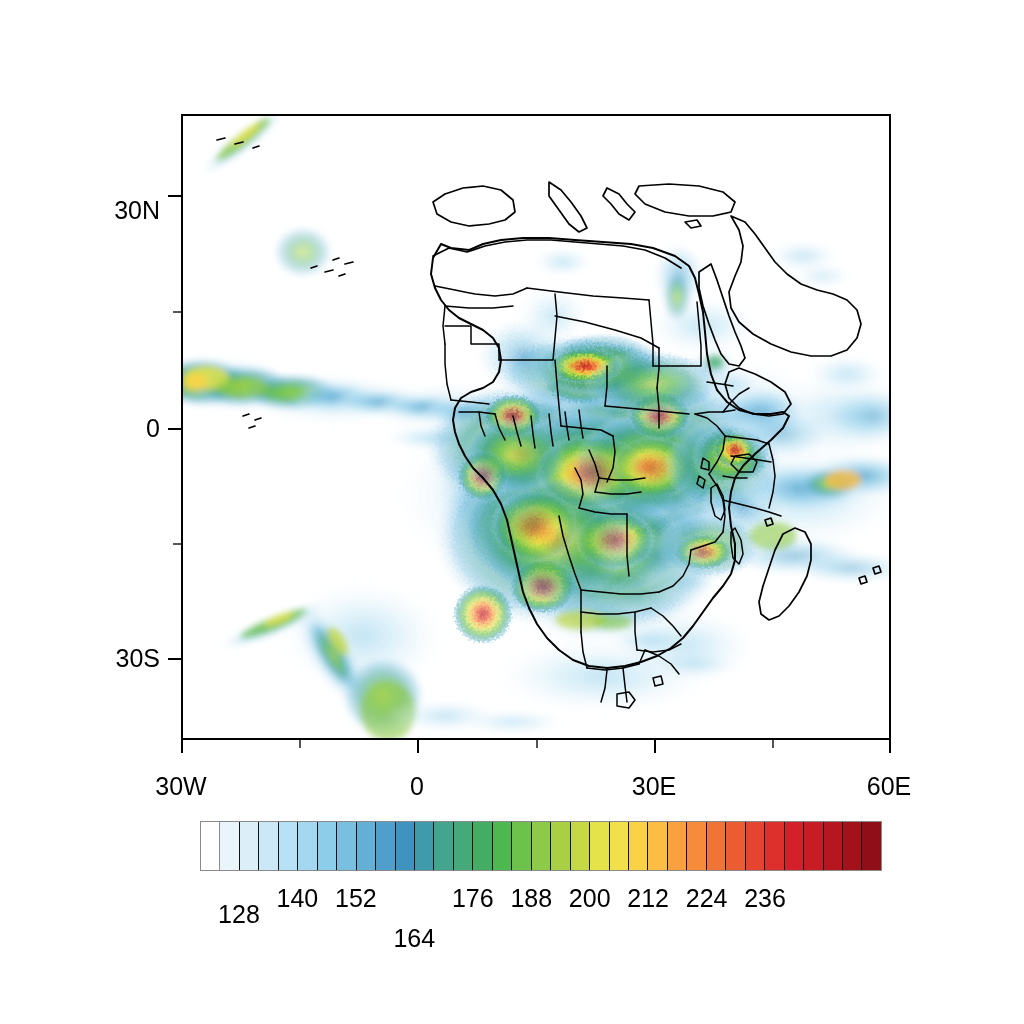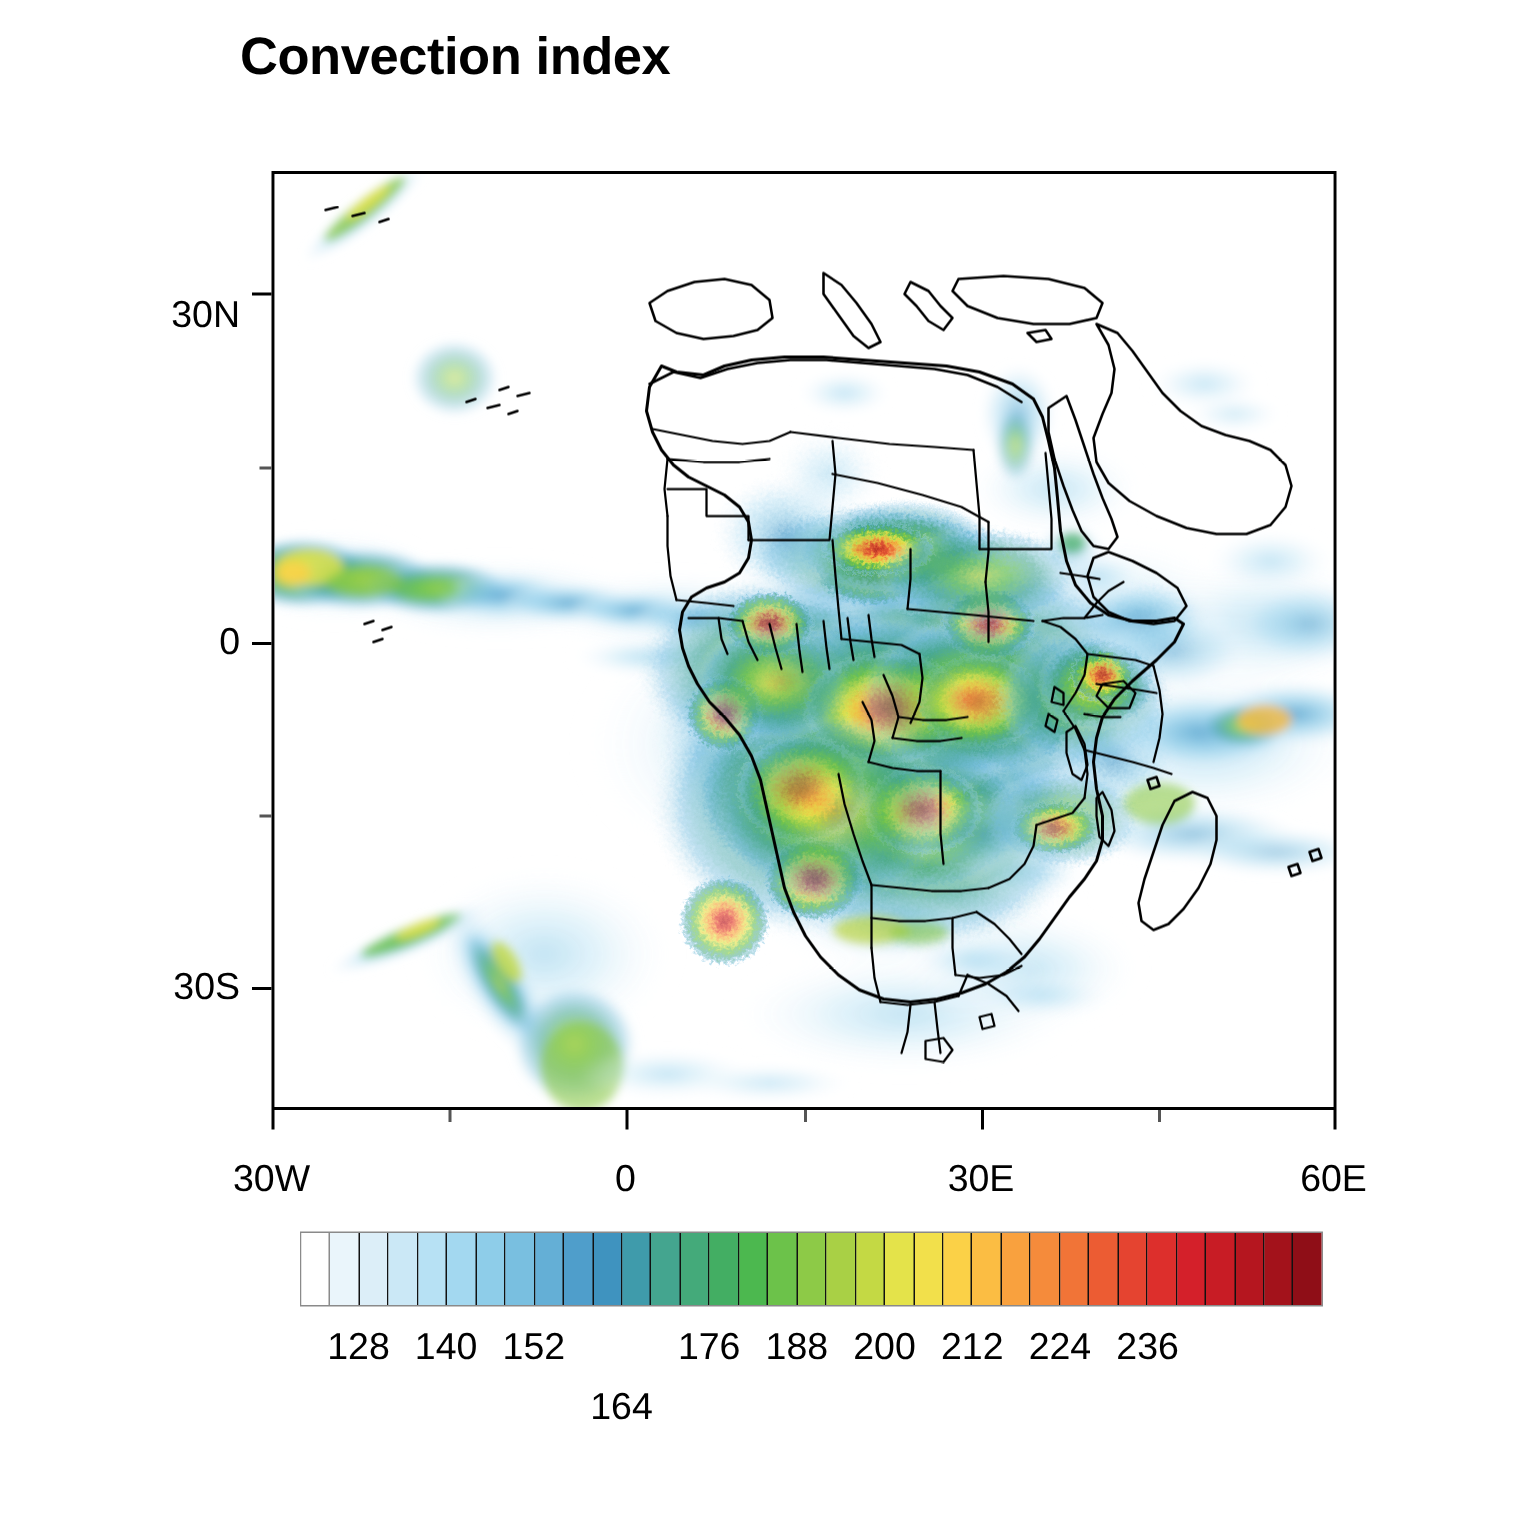--- a/index.html
+++ b/index.html
@@ -38,21 +38,20 @@
   #cbar .cell.first{border-right:1px solid #8a8a8a;}
   #cbarlabels{position:absolute;left:200px;top:884px;width:682px;height:34px;}
   #cbarlabels span{position:absolute;font-size:25px;text-align:center;width:80px;
                    margin-left:-40px;white-space:nowrap;}
 </style>
 </head>
 <body>
 
 <div id="page">
 
-  <div id="title-main">Convection index</div>
 
   <div id="plot">
     <svg id="mapsvg" viewBox="0 0 706 622" preserveAspectRatio="none">
       <defs>
 
         <radialGradient id="gCore" cx="50%" cy="50%" r="50%">
           <stop offset="0%" stop-color="#b5161f" stop-opacity="0.95"></stop>
           <stop offset="18%" stop-color="#e54430" stop-opacity="0.93"></stop>
           <stop offset="34%" stop-color="#f9a13e" stop-opacity="0.9"></stop>
           <stop offset="50%" stop-color="#e4e34a" stop-opacity="0.88"></stop>
@@ -477,21 +476,21 @@
       <div class="cell" style="background: rgb(236, 92, 51);"></div>
       <div class="cell" style="background: rgb(229, 68, 48);"></div>
       <div class="cell" style="background: rgb(221, 47, 44);"></div>
       <div class="cell" style="background: rgb(212, 32, 42);"></div>
       <div class="cell" style="background: rgb(200, 28, 37);"></div>
       <div class="cell" style="background: rgb(181, 22, 31);"></div>
       <div class="cell" style="background: rgb(163, 18, 27);"></div>
       <div class="cell" style="background: rgb(143, 14, 23);"></div>
     </div>
   <div id="cbarlabels">
-      <span style="left: 5.71429%;">128</span>
+      <span style="left: 5.71429%; margin-top: 16px;">128</span>
       <span style="left: 14.2857%;">140</span>
       <span style="left: 22.8571%;">152</span>
       <span style="left: 31.4286%; margin-top: 40px;">164</span>
       <span style="left: 40%;">176</span>
       <span style="left: 48.5714%;">188</span>
       <span style="left: 57.1429%;">200</span>
       <span style="left: 65.7143%;">212</span>
       <span style="left: 74.2857%;">224</span>
       <span style="left: 82.8571%;">236</span>
     </div>

